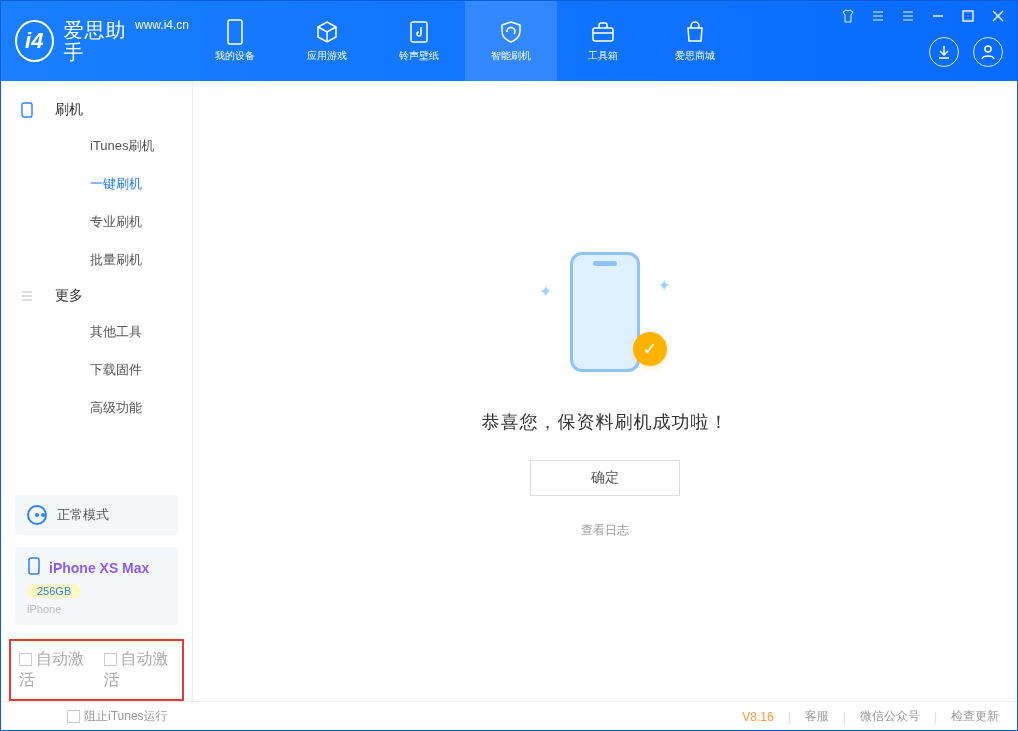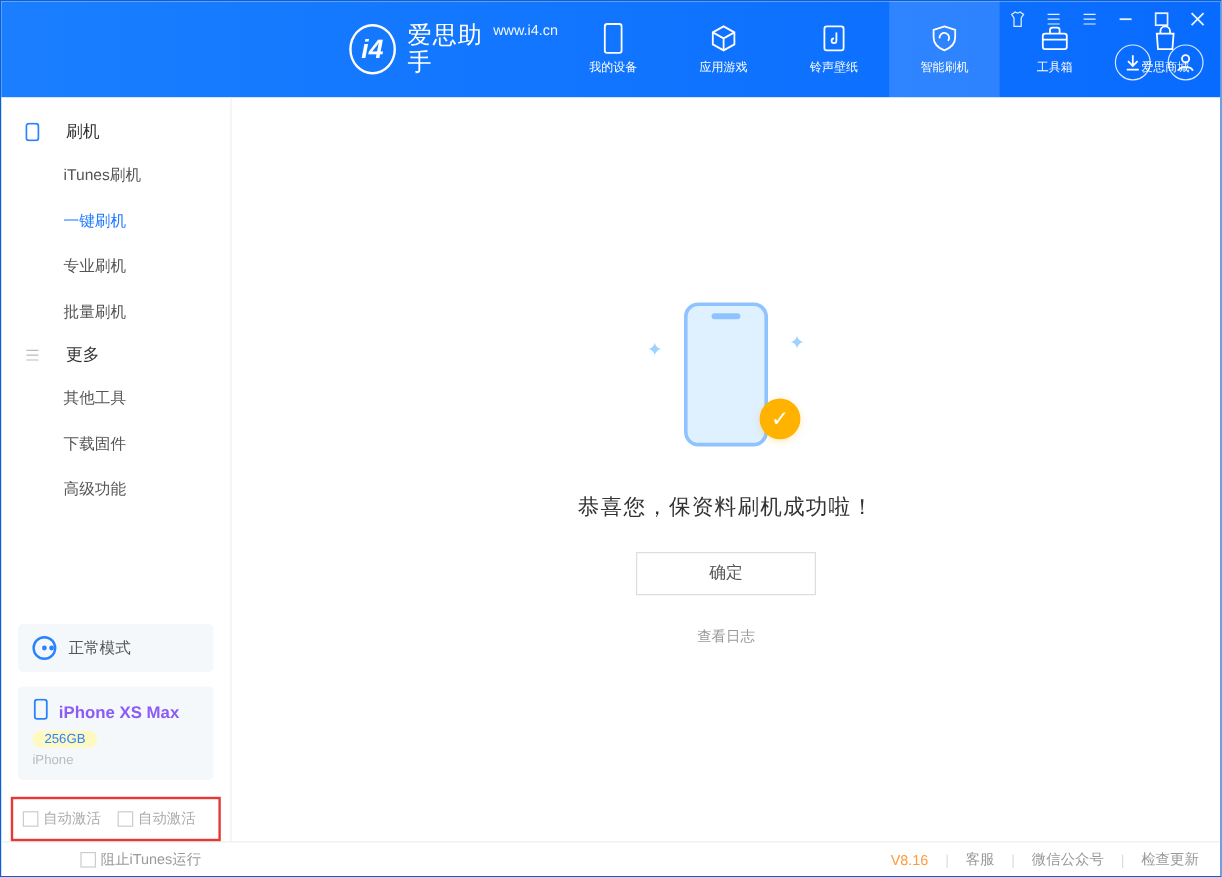--- a/index.html
+++ b/index.html
@@ -1,51 +1,51 @@
 <!DOCTYPE html>
 <html><head>
 <meta charset="utf-8">
 <style>
 * { margin: 0; padding: 0; box-sizing: border-box; font-family: "Microsoft YaHei", "PingFang SC", sans-serif; }
 body { background: #fff; width: 1018px; height: 731px; border: 1px solid #0a5fd3; position: relative; }
 
 
-.topbar { height: 80px; background: linear-gradient(90deg,#1a7eff 0%,#086bff 100%); display: flex; align-items: stretch; color: #fff; padding-left: 14px; justify-content: flex-end; }
+.topbar { height: 80px; background: linear-gradient(90deg,#1a7eff 0%,#086bff 100%); display: flex; align-items: stretch; color: #fff; padding-left: 14px; }
 .logo { display:flex; align-items:center; gap:10px; width: 174px; }
 .logo .glyph { width:42px; height:42px; border:2px solid #fff; border-radius:50%; display:flex; align-items:center; justify-content:center; font-weight:bold; font-size:22px; font-style:italic; }
 .logo .text { display:flex; flex-direction:row; line-height:1.1; }
 .logo .name { font-size:20px; font-weight:500; letter-spacing:1px; }
 .logo .url { font-size:12px; opacity:.95; }
 .tabs { display:flex; }
 .tab { width: 92px; display:flex; flex-direction:column; align-items:center; justify-content:center; gap:4px; cursor:pointer; font-size:10px; }
 .tab .ico { width:26px; height:26px; display:flex; align-items:center; justify-content:center; }
 .tab.active { background: rgba(255,255,255,0.14); }
 .winctl { position:absolute; right:10px; top:6px; display:flex; gap:12px; align-items:center; }
 .winctl span { width:18px; height:18px; display:flex; align-items:center; justify-content:center; cursor:pointer; opacity:.9; }
 .ringbtns { position:absolute; right:14px; top:36px; display:flex; gap:14px; }
 .ringbtns span { width:30px; height:30px; border:1.5px solid rgba(255,255,255,.85); border-radius:50%; display:flex; align-items:center; justify-content:center; cursor:pointer; }
 
 
 .main { display:flex; height: 620px; }
 .sidebar { width: 192px; border-right:1px solid #eee; padding-top:12px; display:flex; flex-direction:column; }
 .sec-hd { display:flex; align-items:center; gap:20px; padding:8px 18px; color:#333; font-size:14px; font-weight:500; }
 .sec-hd .sico { width:16px; height:16px; display:flex; align-items:center; justify-content:center; color:#2a82ff; }
 .sec-hd.gray .sico { color:#bbb; }
-.side-item { padding:10px 18px 10px 52px; font-size:13px; color:#555; cursor:pointer; }
+.side-item { padding:10px 18px 10px 52px; font-size:13px; color:#555; cursor:pointer;margin-left:37px; }
 .side-item.active { color:#1e7aff; }
 .side-spacer { flex:1; }
 .mode-box, .device-box { margin:6px 14px; background:#f5f8fb; border-radius:4px; padding:10px 12px; }
 .mode-box { display:flex; align-items:center; gap:10px; color:#555; font-size:13px; }
 .mode-box .mico { width:20px; height:20px; border:2px solid #2a82ff; border-radius:50%; display:flex; align-items:center; justify-content:center; }
 .mode-box .mico::after { content:""; width:4px; height:4px; background:#2a82ff; border-radius:50%; box-shadow:6px 0 0 #2a82ff; }
 .device-box { color:#4a7; }
 .device-box .dname { color:#8b5cf6; font-size:14px; font-weight:600; display:flex; gap:8px; align-items:center; }
 .device-box .cap { display:inline-block; margin-top:6px; background:#fef9c3; color:#2a82ff; border-radius:10px; padding:1px 10px; font-size:11px; }
 .device-box .sub { margin-top:4px; color:#bbb; font-size:11px; }
-.bottom-opts { border-top:1px solid #eee; border:2px solid #e53935; margin:8px 8px 0 8px; padding:8px 8px; display:flex; gap:14px; align-items:center; font-size:12px; color:#aaa; }
+.bottom-opts { border-top:1px solid #eee; border:2px solid #e53935; margin:8px 8px 0 8px; padding:8px 8px; display:flex; gap:14px; align-items:center; font-size:16px; color:#aaa; }
 .chk { width:13px; height:13px; border:1px solid #ccc; display:inline-block; vertical-align:middle; margin-right:4px; }
 
 
 .content { flex:1; position:relative; display:flex; flex-direction:column; align-items:center; justify-content:center; gap:26px; }
 .illus { width:120px; height:140px; position:relative; }
 .phone { width:70px; height:120px; border:3px solid #8ec3ff; border-radius:12px; background:#dff0ff; position:absolute; left:25px; top:8px; }
 .phone::before { content:""; position:absolute; top:6px; left:50%; transform:translateX(-50%); width:24px; height:5px; background:#8ec3ff; border-radius:3px; }
 .badge { position:absolute; right:-2px; bottom:18px; width:34px; height:34px; background:#ffb300; border-radius:50%; display:flex; align-items:center; justify-content:center; color:#fff; font-size:18px; box-shadow:0 2px 6px rgba(255,179,0,.25); }
 .spark { position:absolute; color:#9fd3ff; font-size:16px; }
 .sp1 { left:-6px; top:38px; } .sp2 { right:-6px; top:32px; }

